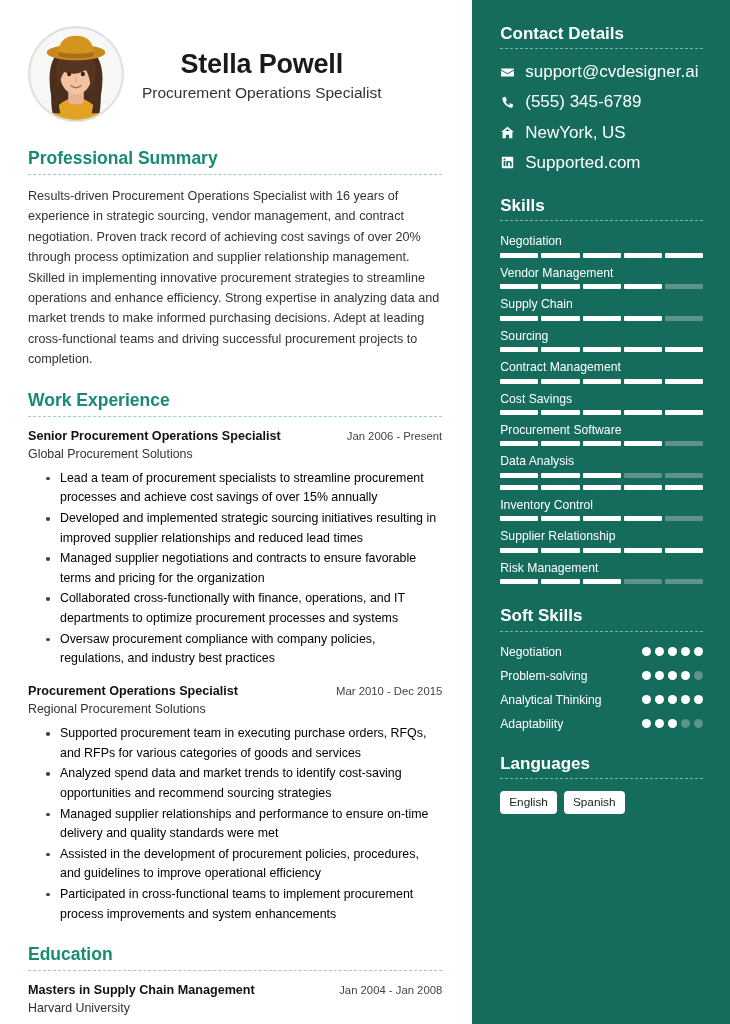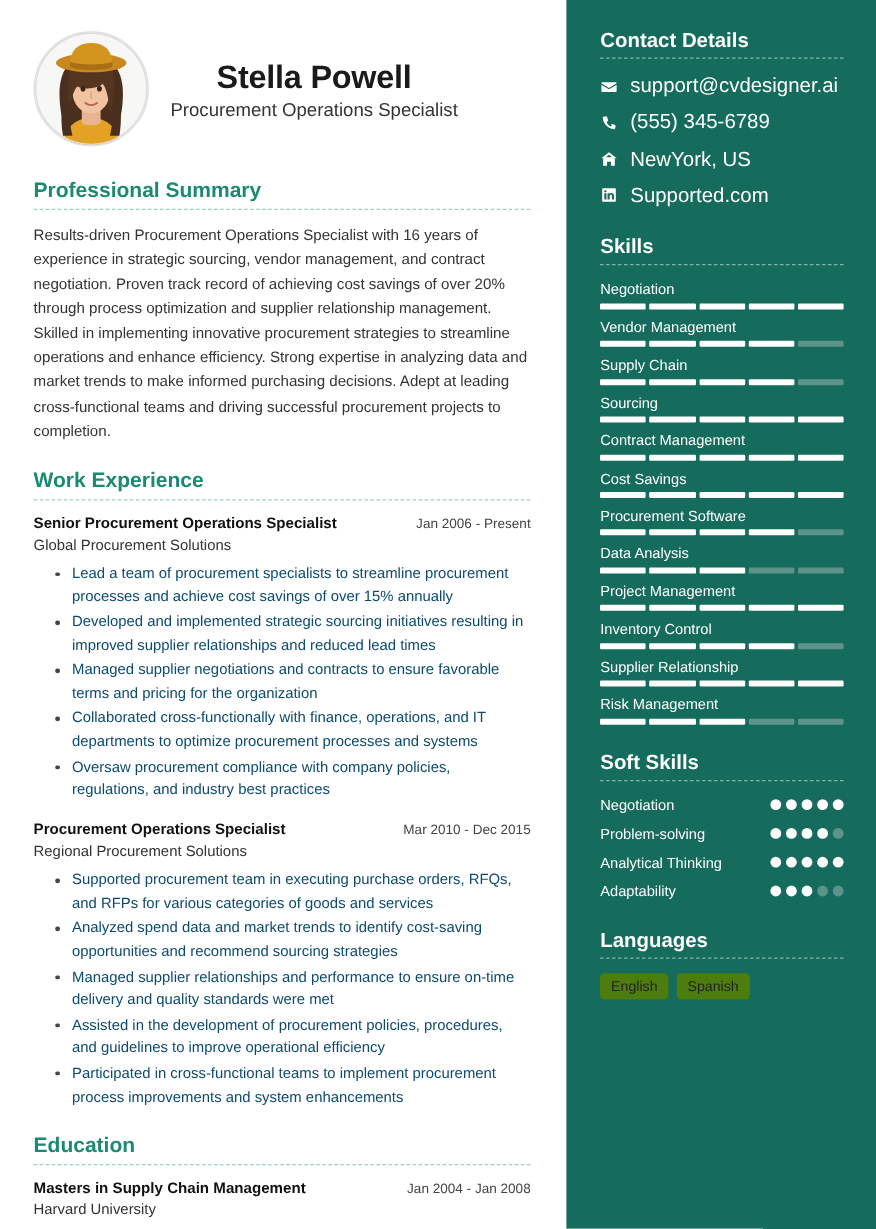--- a/index.html
+++ b/index.html
@@ -115,21 +115,21 @@
     margin-top: 7px;
   }
 
   .bullets {
     margin: 6px 0 0 0;
     padding-left: 18px;
     list-style: none;
   }
   .bullets li {
     font-size: 12.4px;
-    color: #0c4a6e;
+    color: #000000;
     line-height: 1.58;
     position: relative;
     padding-left: 14px;
     margin-bottom: 1px;
   }
   .bullets li::before {
     content: "";
     position: absolute;
     left: 0;
     top: 8px;
@@ -233,21 +233,21 @@
   }
   .dot.on { background: #ffffff; }
 
   
   .lang-list {
     display: flex;
     flex-wrap: wrap;
     gap: 7px;
   }
   .lang-chip {
-    background: #4d7c0f;
+    background: #ffffff;
     color: #222222;
     font-size: 11.8px;
     padding: 3px 9px;
     border-radius: 4px;
     line-height: 1.4;
   }
 </style>
 </head>
 <body>
 
@@ -477,21 +477,20 @@
             <div class="skill-name">Data Analysis</div>
             <div class="skill-bar">
               <span class="seg on"></span>
               <span class="seg on"></span>
               <span class="seg on"></span>
               <span class="seg"></span>
               <span class="seg"></span>
             </div>
           </div>
           <div class="skill-row">
-            <div class="skill-name">Project Management</div>
             <div class="skill-bar">
               <span class="seg on"></span>
               <span class="seg on"></span>
               <span class="seg on"></span>
               <span class="seg on"></span>
               <span class="seg on"></span>
             </div>
           </div>
           <div class="skill-row">
             <div class="skill-name">Inventory Control</div>

